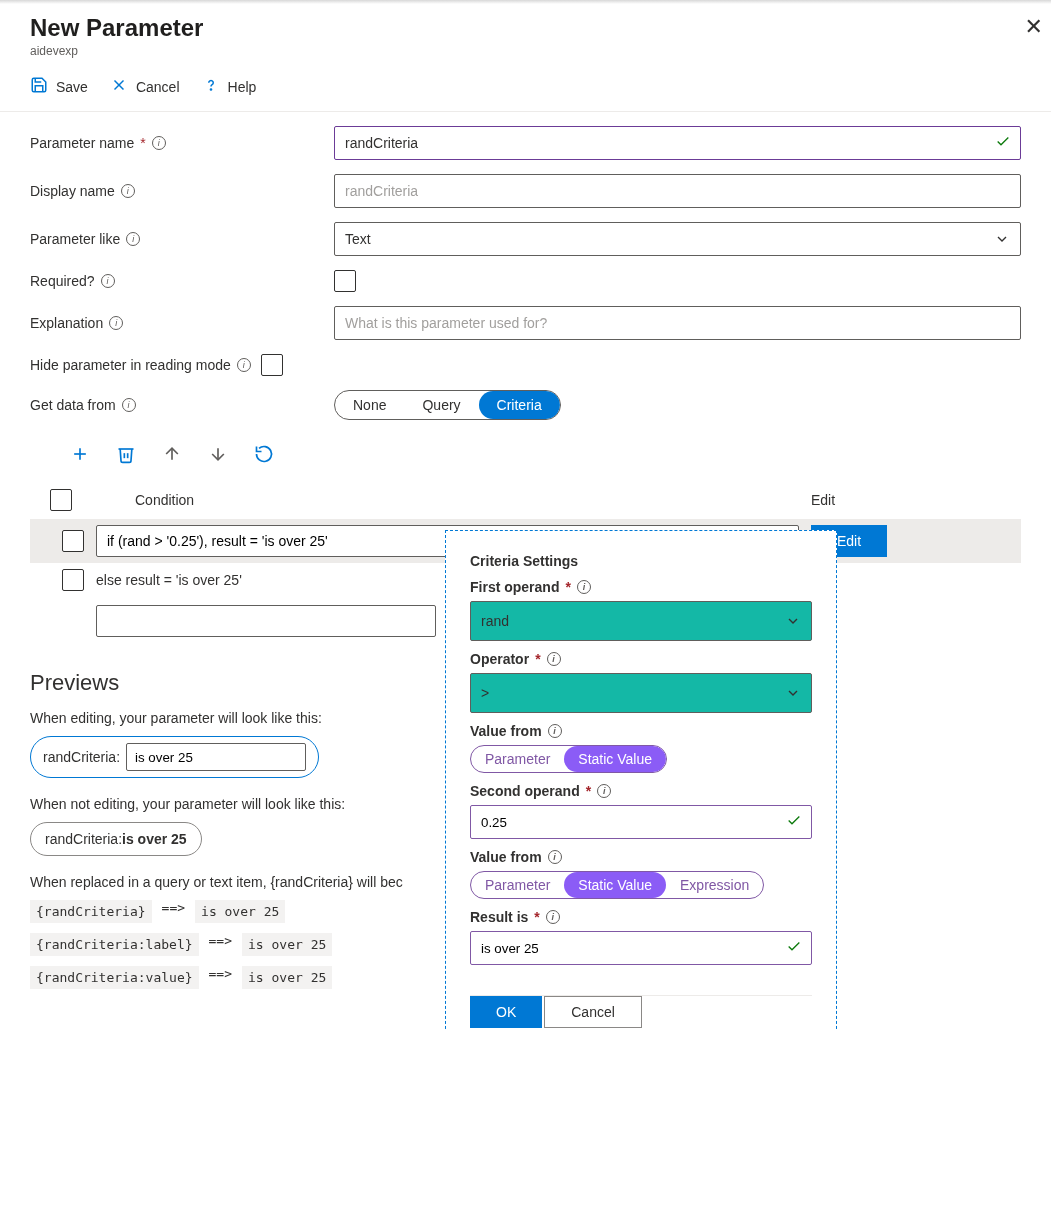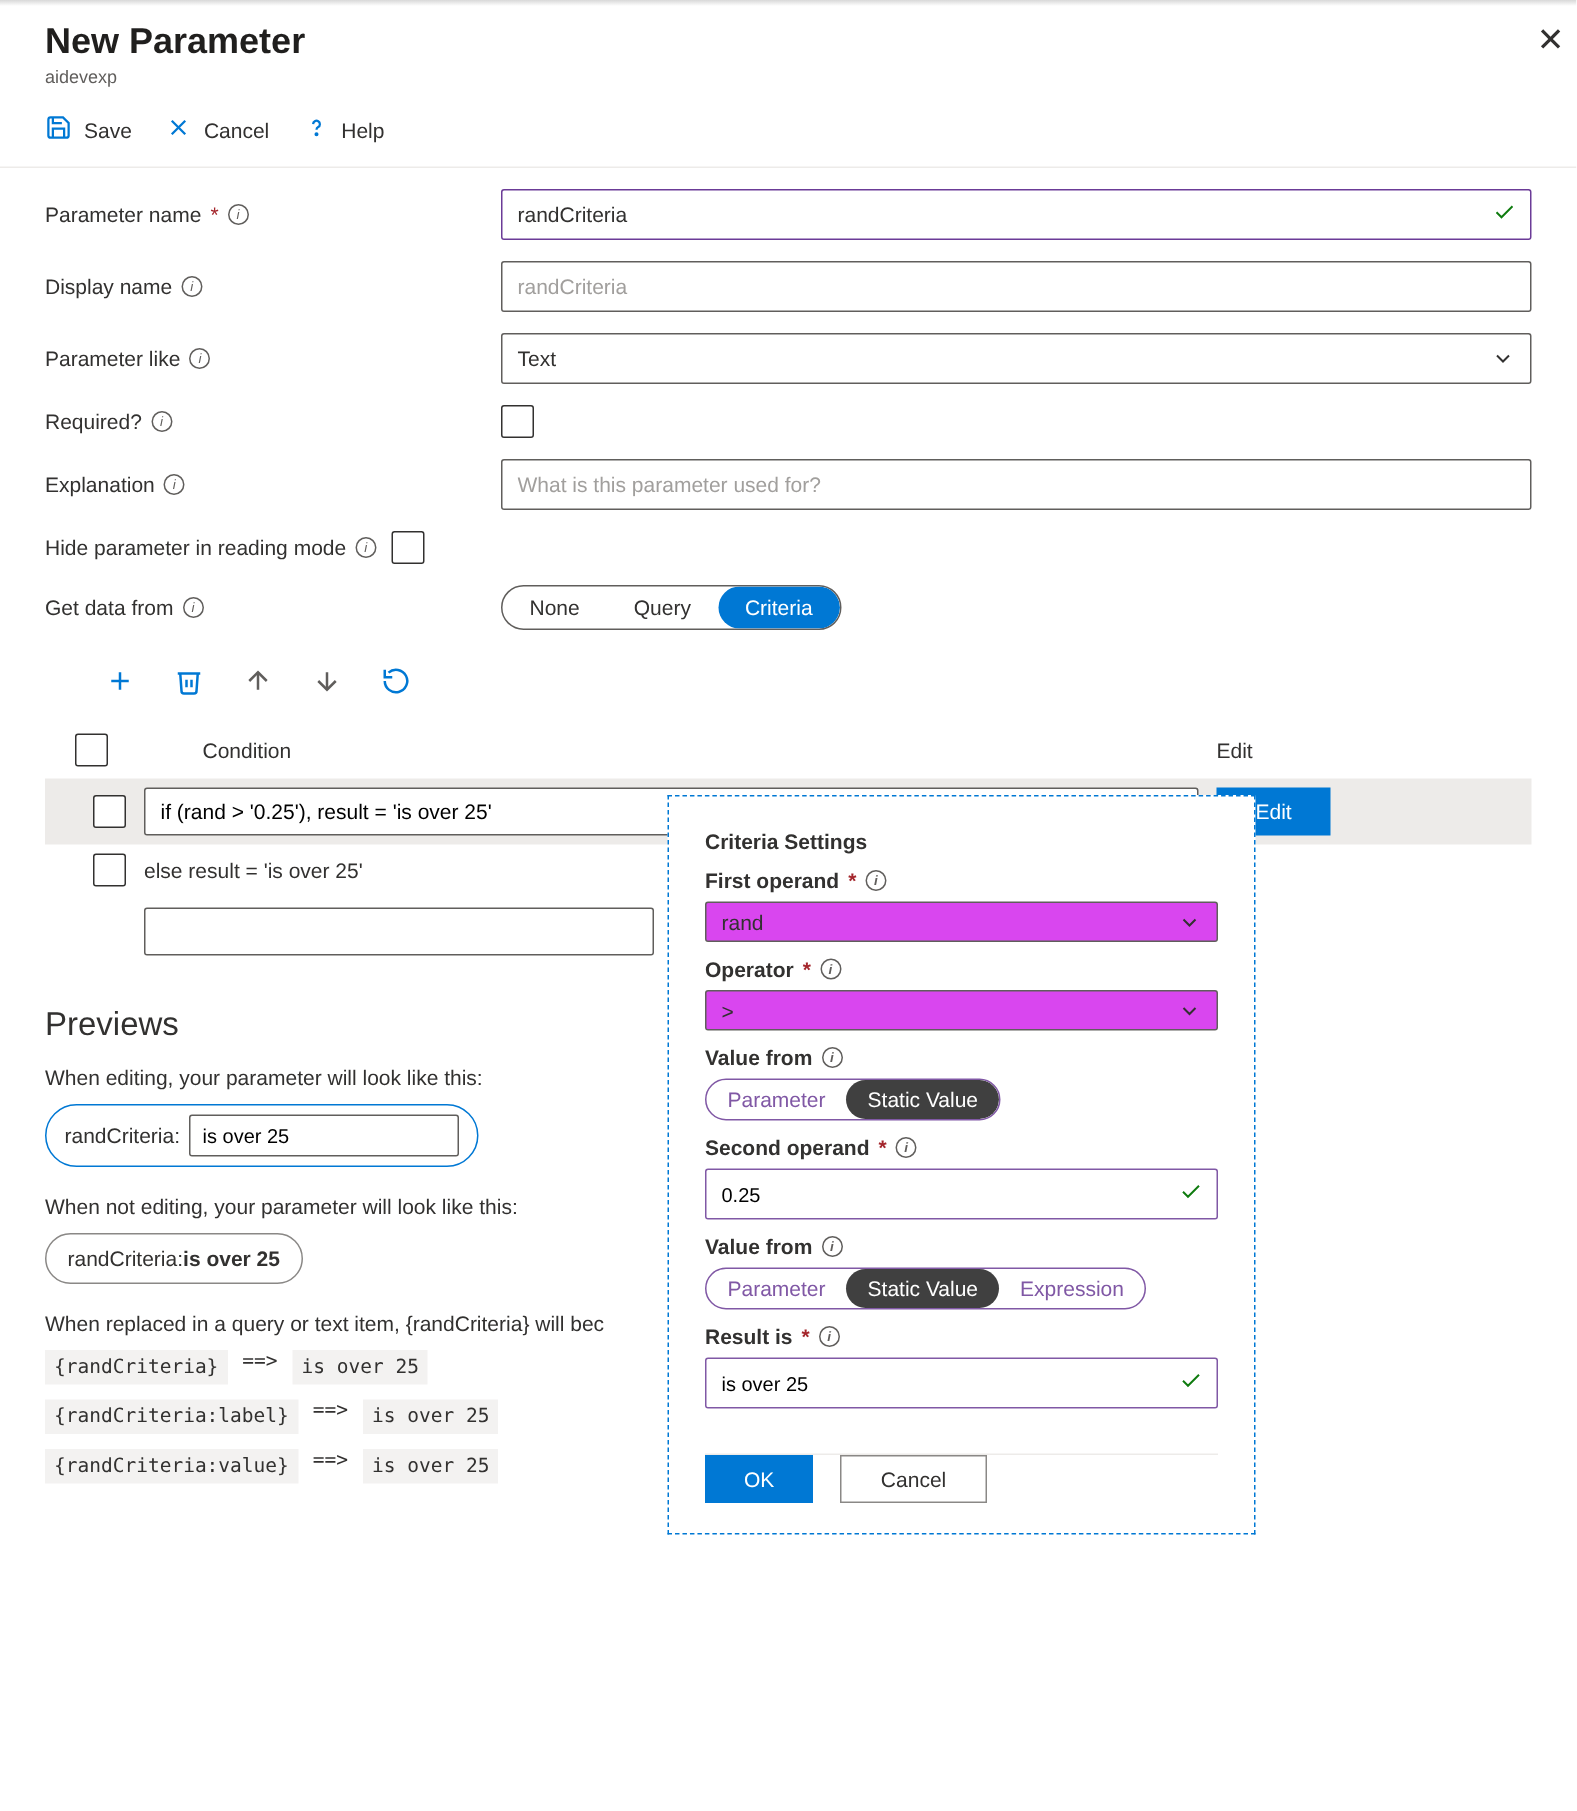--- a/index.html
+++ b/index.html
@@ -48,26 +48,26 @@
 .previews h2 { font-size: 22px; font-weight: 400; margin-bottom: 14px; }
 .previews p { margin: 10px 0; }
 .pill-outline { display: inline-flex; align-items: center; border: 1px solid #0078d4; border-radius: 24px; padding: 6px 12px; gap: 6px; }
 .pill-outline input { width: 180px; height: 28px; border: 1px solid #605e5c; border-radius: 2px; padding: 0 8px; }
 .pill-outline2 { display: inline-flex; align-items: center; border: 1px solid #8a8886; border-radius: 24px; padding: 8px 14px; }
 .codeblk { display: flex; gap: 10px; margin: 10px 0; font-family: Consolas, monospace; font-size: 13px; }
 .codeblk .gr { background: #f3f2f1; padding: 4px 6px; }
 .popup { position: absolute; left: 445px; top: 526px; width: 392px; border: 1px dashed #0078d4; background: #fff; padding: 22px 24px 20px 24px; }
 .popup h3 { font-size: 14px; font-weight: 700; margin-bottom: 8px; }
 .popup .plbl { font-weight: 600; display: flex; align-items: center; gap: 6px; margin: 10px 0 6px 0; }
-.popup .pselect { width: 100%; height: 27px; border: 1px solid #605e5c; border-radius: 2px; padding: 0 10px; background: #d946ef; display: flex; align-items: center; justify-content: space-between; }
+.popup .pselect { width: 100%; height: 40px; border: 1px solid #605e5c; border-radius: 2px; padding: 0 10px; background: #14b8a6; display: flex; align-items: center; justify-content: space-between; }
 .popup .pseg { display: inline-flex; border: 1px solid #8058a5; border-radius: 20px; overflow: hidden; }
 .popup .pseg span { padding: 5px 14px; cursor: pointer; color: #8058a5; }
-.popup .pseg span.active { background: #404040; color: #fff; border-radius: 20px; }
+.popup .pseg span.active { background: #8b5cf6; color: #fff; border-radius: 20px; }
 .popup .ptxt { width: 100%; height: 34px; border: 1px solid #8058a5; border-radius: 2px; padding: 0 10px; }
-.popup .pfooter { display: flex; gap: 18px; margin-top: 30px; border-top: 1px solid #edebe9; padding-top: 0; }
+.popup .pfooter { display: flex; gap: 2px; margin-top: 30px; border-top: 1px solid #edebe9; padding-top: 0; }
 svg.ic16 { width: 16px; height: 16px; }
 svg.ic18 { width: 18px; height: 18px; }
 svg.ic20 { width: 20px; height: 20px; }
 </style>
 </head>
 <body>
 
 <div class="topgrad"></div>
 <div class="panel">
   <div class="close-x">✕</div>

